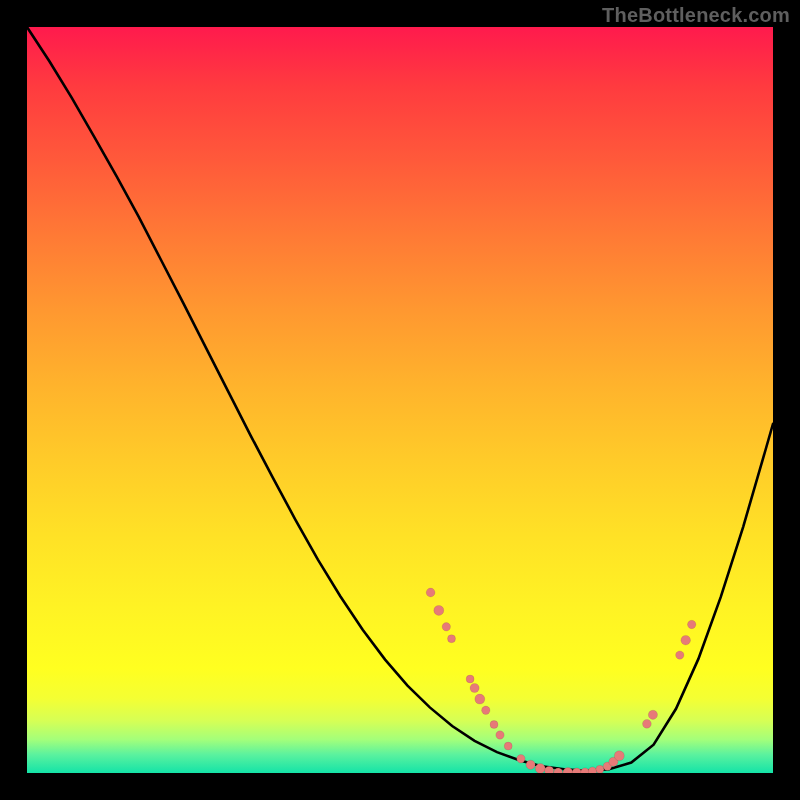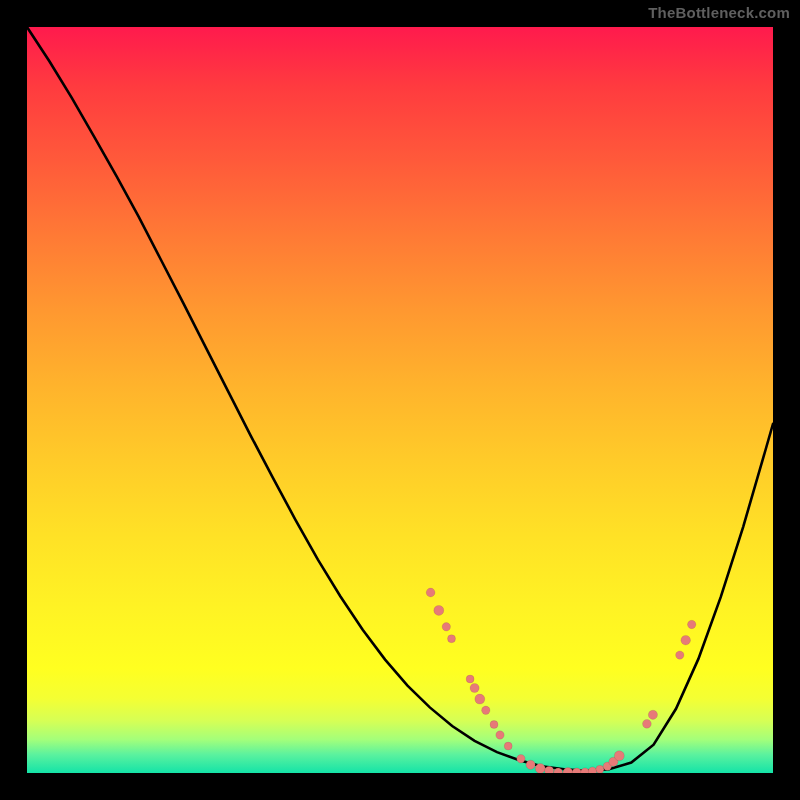--- a/index.html
+++ b/index.html
@@ -33,21 +33,21 @@
       #d6ff55 93%,
       #a4ff7a 95.5%,
       #5cf29e 97.5%,
       #14e3a8 100%
     );
   }
   .watermark {
     position: absolute;
     top: 4px;
     right: 10px;
-    font-size: 15px;
+    font-size: 20px;
     font-weight: 600;
     color: #5f5f5f;
     letter-spacing: 0.2px;
     font-family: Arial, Helvetica, sans-serif;
   }
   svg.plot {
     position: absolute;
     left: 0;
     top: 0;
     width: 746px;

